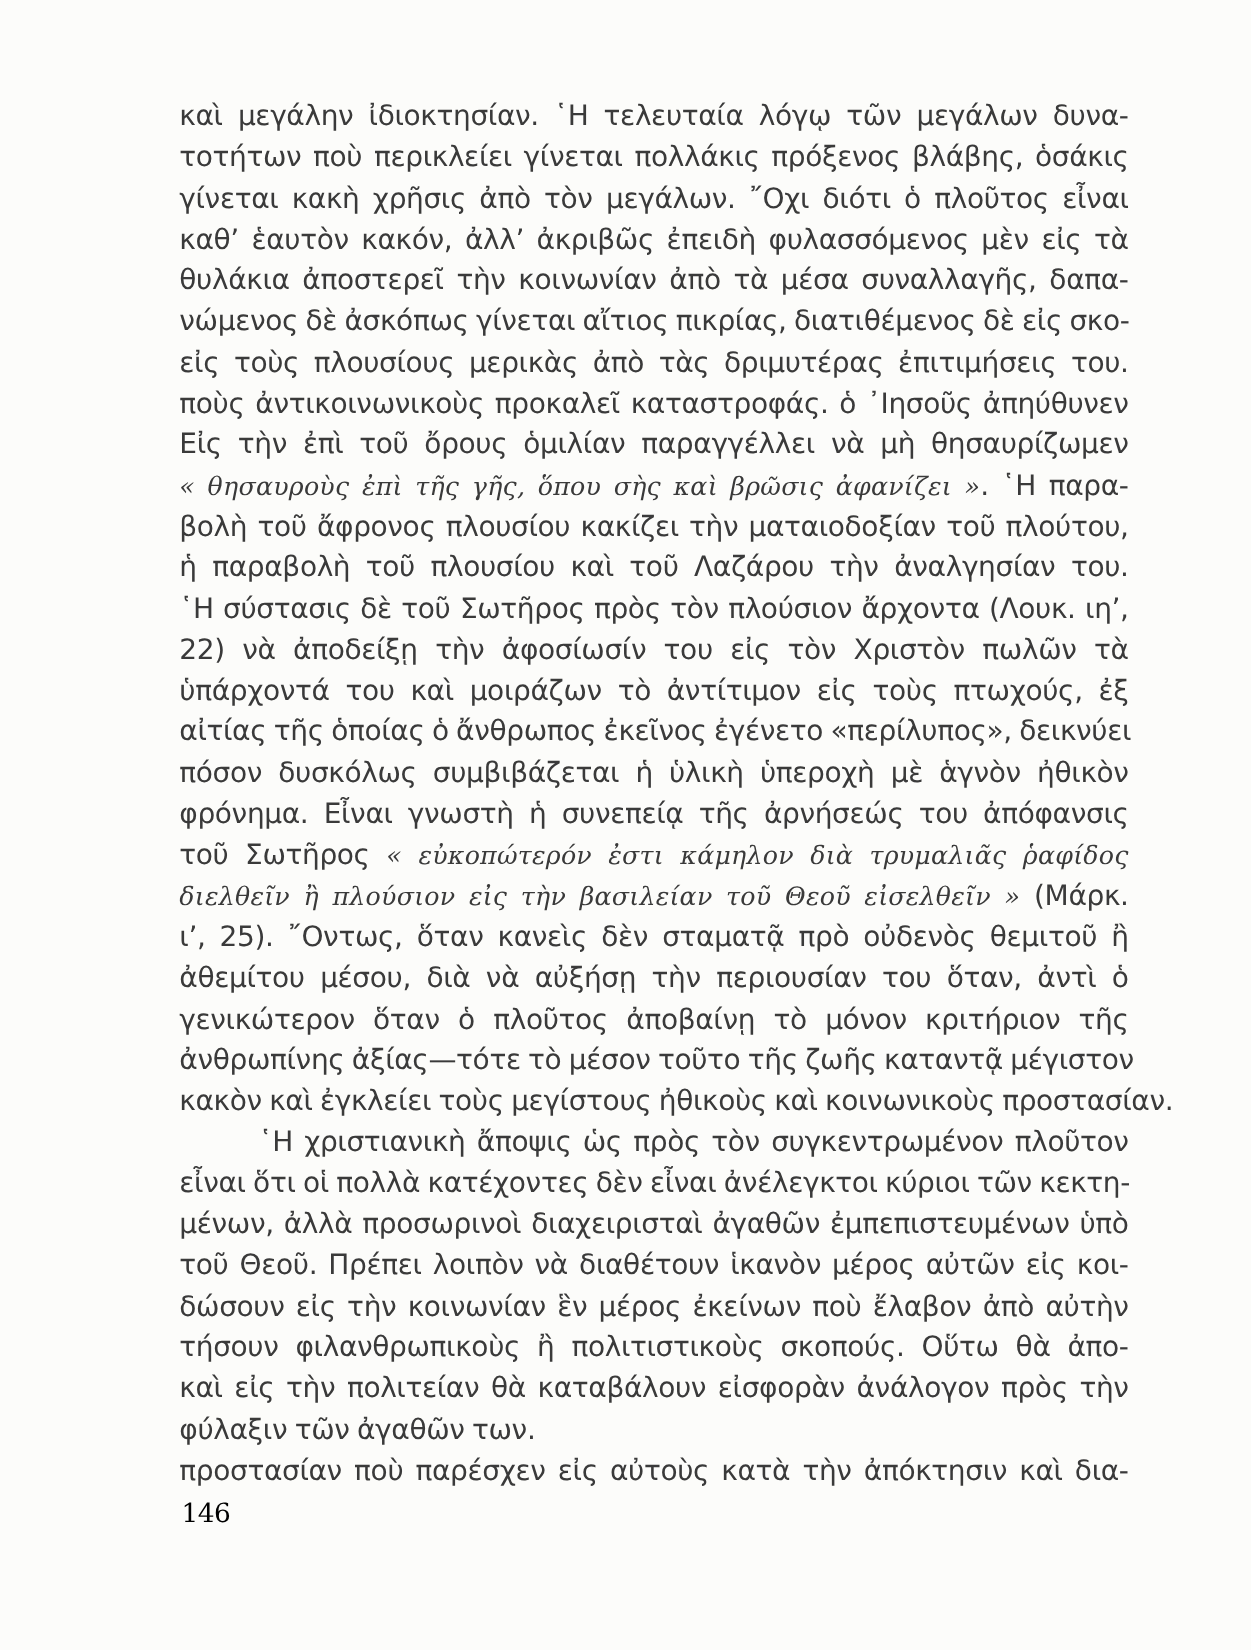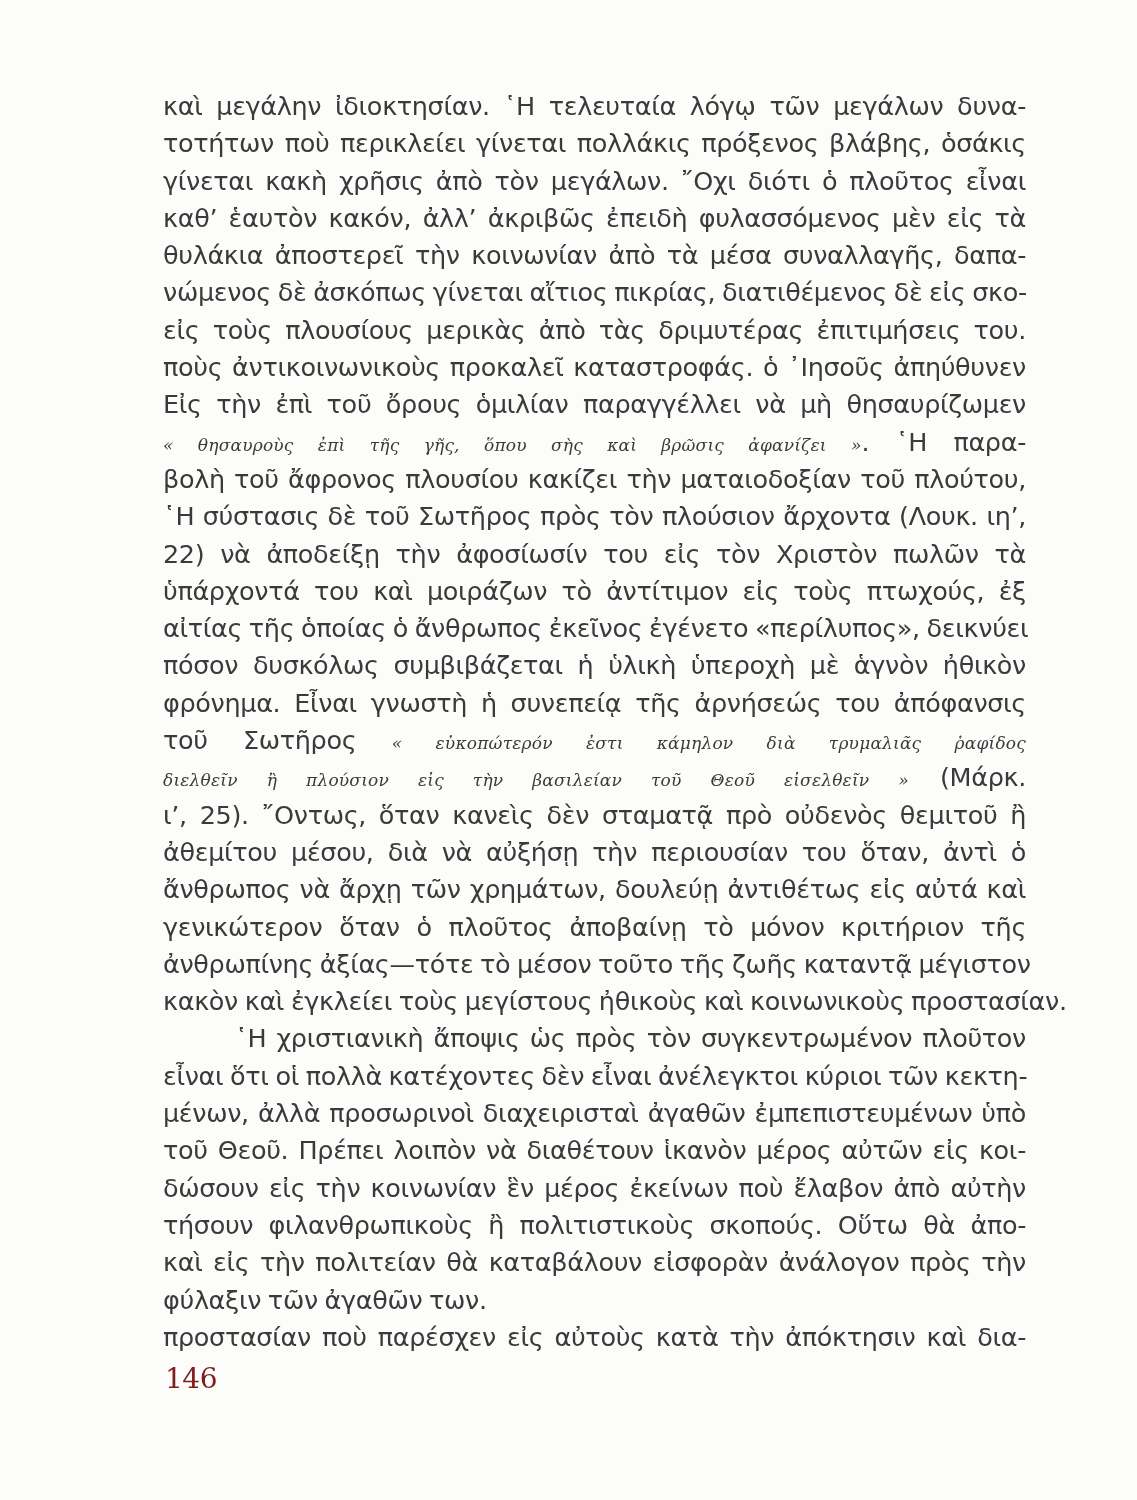--- a/index.html
+++ b/index.html
@@ -42,60 +42,60 @@
     .line.last {
       text-align-last: left;
     }
     .line.indent {
       padding-left: 72px;
       box-sizing: border-box;
     }
     .line .it {
       font-family: "DejaVu Serif", serif;
       font-style: italic;
-      font-size: 17px;
+      font-size: 23px;
       letter-spacing: 0.2px;
     }
     .page-number {
       position: absolute;
       left: 165px;
       top: 1362px;
       font-family: "DejaVu Serif", serif;
-      font-size: 28px;
-      color: #7f1d1d;
+      font-size: 24px;
+      color: #000000;
       letter-spacing: -0.5px;
     }
   </style>
 </head>
 <body>
 
 <div class="page">
   <div class="text-block" id="text-block">
       <div class="line"><span>καὶ μεγάλην ἰδιοκτησίαν. ῾Η τελευταία λόγῳ τῶν μεγάλων δυνα-</span></div>
       <div class="line"><span>τοτήτων ποὺ περικλείει γίνεται πολλάκις πρόξενος βλάβης, ὁσάκις</span></div>
       <div class="line"><span>γίνεται κακὴ χρῆσις ἀπὸ τὸν μεγάλων. ῎Οχι διότι ὁ πλοῦτος εἶναι</span></div>
       <div class="line"><span>καθ’ ἑαυτὸν κακόν, ἀλλ’ ἀκριβῶς ἐπειδὴ φυλασσόμενος μὲν εἰς τὰ</span></div>
       <div class="line"><span>θυλάκια ἀποστερεῖ τὴν κοινωνίαν ἀπὸ τὰ μέσα συναλλαγῆς, δαπα-</span></div>
       <div class="line"><span>νώμενος δὲ ἀσκόπως γίνεται αἴτιος πικρίας, διατιθέμενος δὲ εἰς σκο-</span></div>
       <div class="line"><span>εἰς τοὺς πλουσίους μερικὰς ἀπὸ τὰς δριμυτέρας ἐπιτιμήσεις του.</span></div>
       <div class="line"><span>ποὺς ἀντικοινωνικοὺς προκαλεῖ καταστροφάς. ὁ ᾿Ιησοῦς ἀπηύθυνεν</span></div>
       <div class="line"><span>Εἰς τὴν ἐπὶ τοῦ ὄρους ὁμιλίαν παραγγέλλει νὰ μὴ θησαυρίζωμεν</span></div>
       <div class="line"><span class="it">« θησαυροὺς ἐπὶ τῆς γῆς, ὅπου σὴς καὶ βρῶσις ἀφανίζει »</span><span>. ῾Η παρα-</span></div>
       <div class="line"><span>βολὴ τοῦ ἄφρονος πλουσίου κακίζει τὴν ματαιοδοξίαν τοῦ πλούτου,</span></div>
+      <div class="line"><span>ἡ παραβολὴ τοῦ πλουσίου καὶ τοῦ Λαζάρου τὴν ἀναλγησίαν του.</span></div>
       <div class="line"><span>῾Η σύστασις δὲ τοῦ Σωτῆρος πρὸς τὸν πλούσιον ἄρχοντα (Λουκ. ιη’,</span></div>
       <div class="line"><span>22) νὰ ἀποδείξῃ τὴν ἀφοσίωσίν του εἰς τὸν Χριστὸν πωλῶν τὰ</span></div>
       <div class="line"><span>ὑπάρχοντά του καὶ μοιράζων τὸ ἀντίτιμον εἰς τοὺς πτωχούς, ἐξ</span></div>
       <div class="line"><span>αἰτίας τῆς ὁποίας ὁ ἄνθρωπος ἐκεῖνος ἐγένετο «περίλυπος», δεικνύει</span></div>
       <div class="line"><span>πόσον δυσκόλως συμβιβάζεται ἡ ὑλικὴ ὑπεροχὴ μὲ ἁγνὸν ἠθικὸν</span></div>
       <div class="line"><span>φρόνημα. Εἶναι γνωστὴ ἡ συνεπείᾳ τῆς ἀρνήσεώς του ἀπόφανσις</span></div>
       <div class="line"><span>τοῦ Σωτῆρος </span><span class="it">« εὐκοπώτερόν ἐστι κάμηλον διὰ τρυμαλιᾶς ῥαφίδος</span></div>
       <div class="line"><span class="it">διελθεῖν ἢ πλούσιον εἰς τὴν βασιλείαν τοῦ Θεοῦ εἰσελθεῖν »</span><span> (Μάρκ.</span></div>
       <div class="line"><span>ι’, 25). ῎Οντως, ὅταν κανεὶς δὲν σταματᾷ πρὸ οὐδενὸς θεμιτοῦ ἢ</span></div>
       <div class="line"><span>ἀθεμίτου μέσου, διὰ νὰ αὐξήσῃ τὴν περιουσίαν του ὅταν, ἀντὶ ὁ</span></div>
-      <div class="line"><span>ἄνθρωπος νὰ ἄρχῃ τῶν χρημάτων, δουλεύῃ ἀντιθέτως εἰς αὐτά καὶ</span></div>
       <div class="line"><span>γενικώτερον ὅταν ὁ πλοῦτος ἀποβαίνῃ τὸ μόνον κριτήριον τῆς</span></div>
       <div class="line"><span>ἀνθρωπίνης ἀξίας—τότε τὸ μέσον τοῦτο τῆς ζωῆς καταντᾷ μέγιστον</span></div>
       <div class="line last"><span>κακὸν καὶ ἐγκλείει τοὺς μεγίστους ἠθικοὺς καὶ κοινωνικοὺς προστασίαν.</span></div>
       <div class="line indent"><span>῾Η χριστιανικὴ ἄποψις ὡς πρὸς τὸν συγκεντρωμένον πλοῦτον</span></div>
       <div class="line"><span>εἶναι ὅτι οἱ πολλὰ κατέχοντες δὲν εἶναι ἀνέλεγκτοι κύριοι τῶν κεκτη-</span></div>
       <div class="line"><span>μένων, ἀλλὰ προσωρινοὶ διαχειρισταὶ ἀγαθῶν ἐμπεπιστευμένων ὑπὸ</span></div>
       <div class="line"><span>τοῦ Θεοῦ. Πρέπει λοιπὸν νὰ διαθέτουν ἱκανὸν μέρος αὐτῶν εἰς κοι-</span></div>
       <div class="line"><span>δώσουν εἰς τὴν κοινωνίαν ἓν μέρος ἐκείνων ποὺ ἔλαβον ἀπὸ αὐτὴν</span></div>
       <div class="line"><span>τήσουν φιλανθρωπικοὺς ἢ πολιτιστικοὺς σκοπούς. Οὕτω θὰ ἀπο-</span></div>
       <div class="line"><span>καὶ εἰς τὴν πολιτείαν θὰ καταβάλουν εἰσφορὰν ἀνάλογον πρὸς τὴν</span></div>

